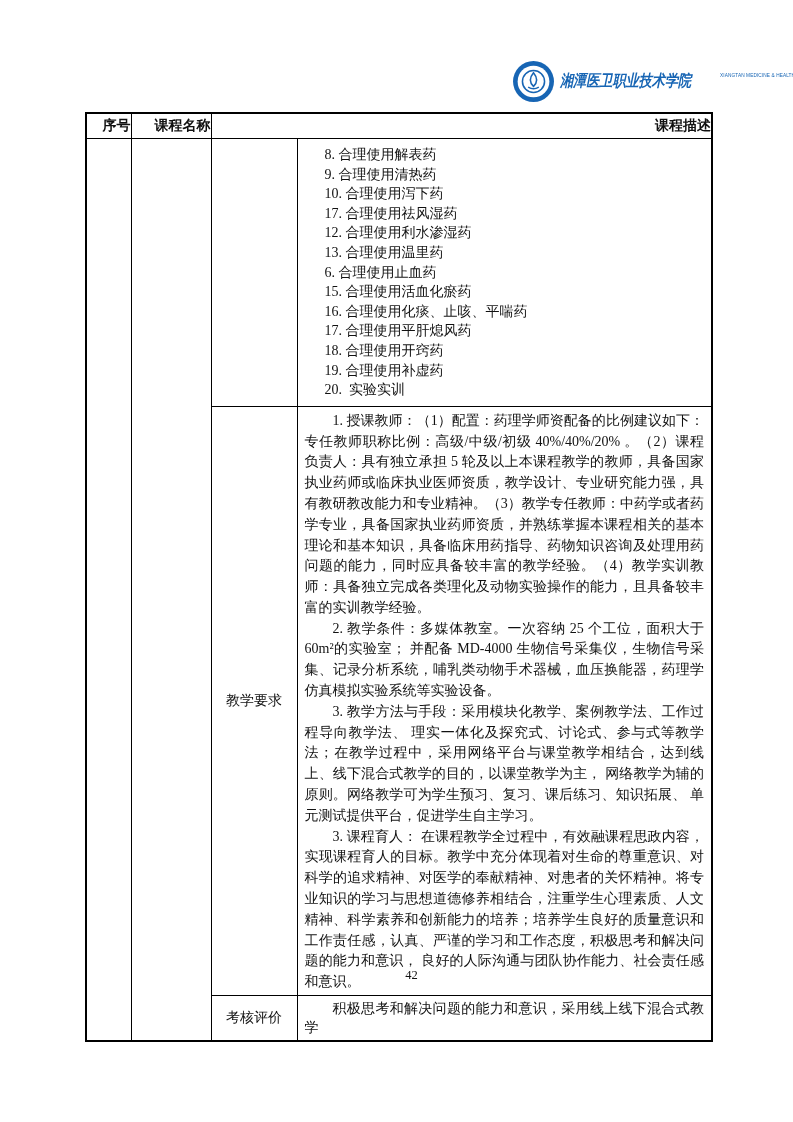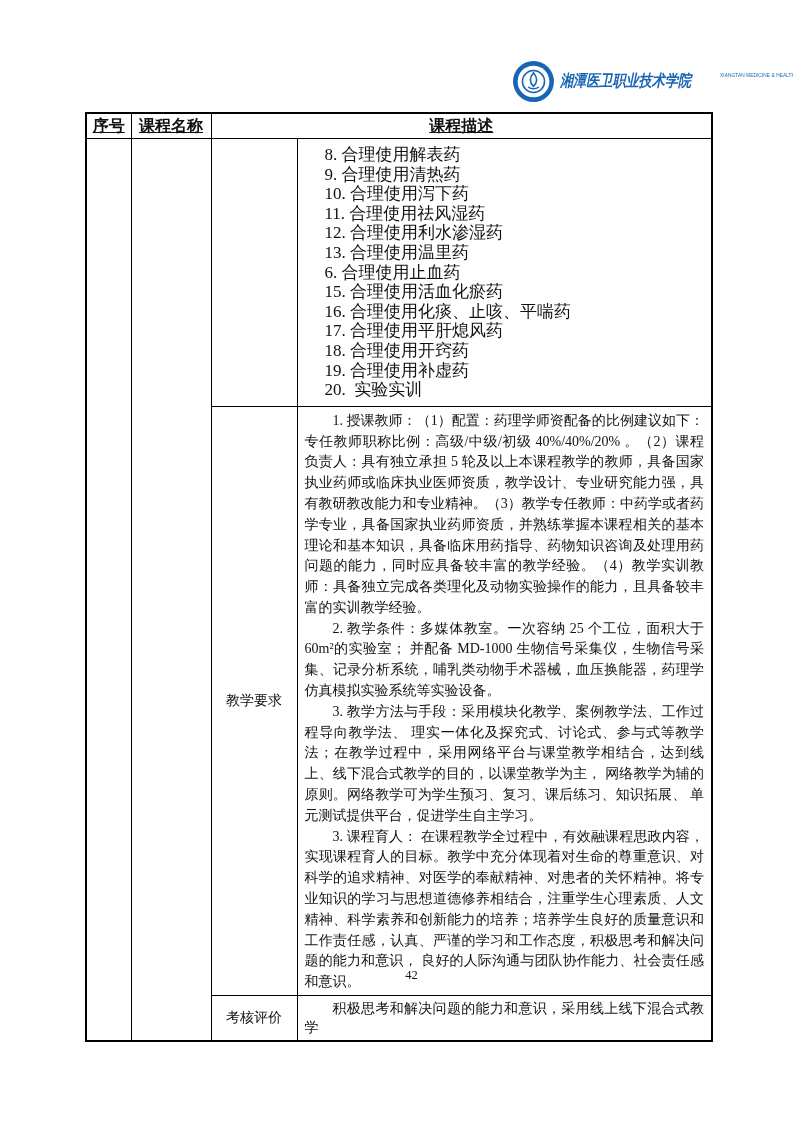--- a/index.html
+++ b/index.html
@@ -37,33 +37,33 @@
 
   
   table.course {
     position:absolute; top:112px; left:85px;
     width:626px; border-collapse:collapse; table-layout:fixed;
     border:2px solid #000;
     font-size:14px;
   }
   table.course td, table.course th { border:1px solid #000; padding:0; }
   th.hdr {
-    font-size:16px; font-weight:bold; text-align:center;
-    height:24px; vertical-align:middle;text-decoration:underline;
+    font-size:14px; font-weight:bold; text-align:right;
+    height:24px; vertical-align:middle;
   }
   td.empty-span { vertical-align:middle; }
   td.sublabel {
     text-align:center; vertical-align:middle;
     font-size:14px; font-weight:normal;margin-top:27px;
   }
   td.content { vertical-align:top; }
 
   .outline-list { padding:6px 4px 6px 27px; }
   .outline-item {
-    font-size:17px; line-height:19.6px;
+    font-size:14px; line-height:19.6px;
     white-space:pre-wrap;
   }
   .desc-text { padding:4px 7px 2px 7px; }
   .desc-text p {
     margin:0; text-indent:2em; text-align:justify;
     font-size:14px; line-height:20.8px;
   }
   .assess-text {
     padding:3px 7px; text-indent:2em; text-align:justify;
     font-size:14px; line-height:19px;
@@ -109,39 +109,39 @@
     </tr>
     <tr>
       <td class="empty-span" rowspan="3"></td>
       <td class="empty-span" rowspan="3"></td>
       <td class="sublabel"></td>
       <td class="content">
         <div class="outline-list">
               <div class="outline-item">8. 合理使用解表药</div>
               <div class="outline-item">9. 合理使用清热药</div>
               <div class="outline-item">10. 合理使用泻下药</div>
-              <div class="outline-item">11. 合理使用祛风湿药</div>
+              <div class="outline-item">17. 合理使用祛风湿药</div>
               <div class="outline-item">12. 合理使用利水渗湿药</div>
               <div class="outline-item">13. 合理使用温里药</div>
               <div class="outline-item">6. 合理使用止血药</div>
               <div class="outline-item">15. 合理使用活血化瘀药</div>
               <div class="outline-item">16. 合理使用化痰、止咳、平喘药</div>
               <div class="outline-item">17. 合理使用平肝熄风药</div>
               <div class="outline-item">18. 合理使用开窍药</div>
               <div class="outline-item">19. 合理使用补虚药</div>
               <div class="outline-item">20.  实验实训</div>
             </div>
       </td>
     </tr>
     <tr>
       <td class="sublabel">教学要求</td>
       <td class="content">
         <div class="desc-text">
               <p>1. 授课教师：（1）配置：药理学师资配备的比例建议如下：专任教师职称比例：高级/中级/初级 40%/40%/20% 。（2）课程负责人：具有独立承担 5 轮及以上本课程教学的教师，具备国家执业药师或临床执业医师资质，教学设计、专业研究能力强，具有教研教改能力和专业精神。（3）教学专任教师：中药学或者药学专业，具备国家执业药师资质，并熟练掌握本课程相关的基本理论和基本知识，具备临床用药指导、药物知识咨询及处理用药问题的能力，同时应具备较丰富的教学经验。（4）教学实训教师：具备独立完成各类理化及动物实验操作的能力，且具备较丰富的实训教学经验。</p>
-              <p>2. 教学条件：多媒体教室。一次容纳 25 个工位，面积大于 60m²的实验室； 并配备 MD-1000 生物信号采集仪，生物信号采集、记录分析系统，哺乳类动物手术器械，血压换能器，药理学仿真模拟实验系统等实验设备。</p>
+              <p>2. 教学条件：多媒体教室。一次容纳 25 个工位，面积大于 60m²的实验室； 并配备 MD-4000 生物信号采集仪，生物信号采集、记录分析系统，哺乳类动物手术器械，血压换能器，药理学仿真模拟实验系统等实验设备。</p>
               <p>3. 教学方法与手段：采用模块化教学、案例教学法、工作过程导向教学法、 理实一体化及探究式、讨论式、参与式等教学法；在教学过程中，采用网络平台与课堂教学相结合，达到线上、线下混合式教学的目的，以课堂教学为主， 网络教学为辅的原则。网络教学可为学生预习、复习、课后练习、知识拓展、 单元测试提供平台，促进学生自主学习。</p>
               <p>3. 课程育人： 在课程教学全过程中，有效融课程思政内容，实现课程育人的目标。教学中充分体现着对生命的尊重意识、对科学的追求精神、对医学的奉献精神、对患者的关怀精神。将专业知识的学习与思想道德修养相结合，注重学生心理素质、人文精神、科学素养和创新能力的培养；培养学生良好的质量意识和工作责任感，认真、严谨的学习和工作态度，积极思考和解决问题的能力和意识， 良好的人际沟通与团队协作能力、社会责任感和意识。</p>
             </div>
       </td>
     </tr>
     <tr>
       <td class="sublabel">考核评价</td>
       <td class="content">
         <div class="assess-text">积极思考和解决问题的能力和意识，采用线上线下混合式教学</div>
       </td>

